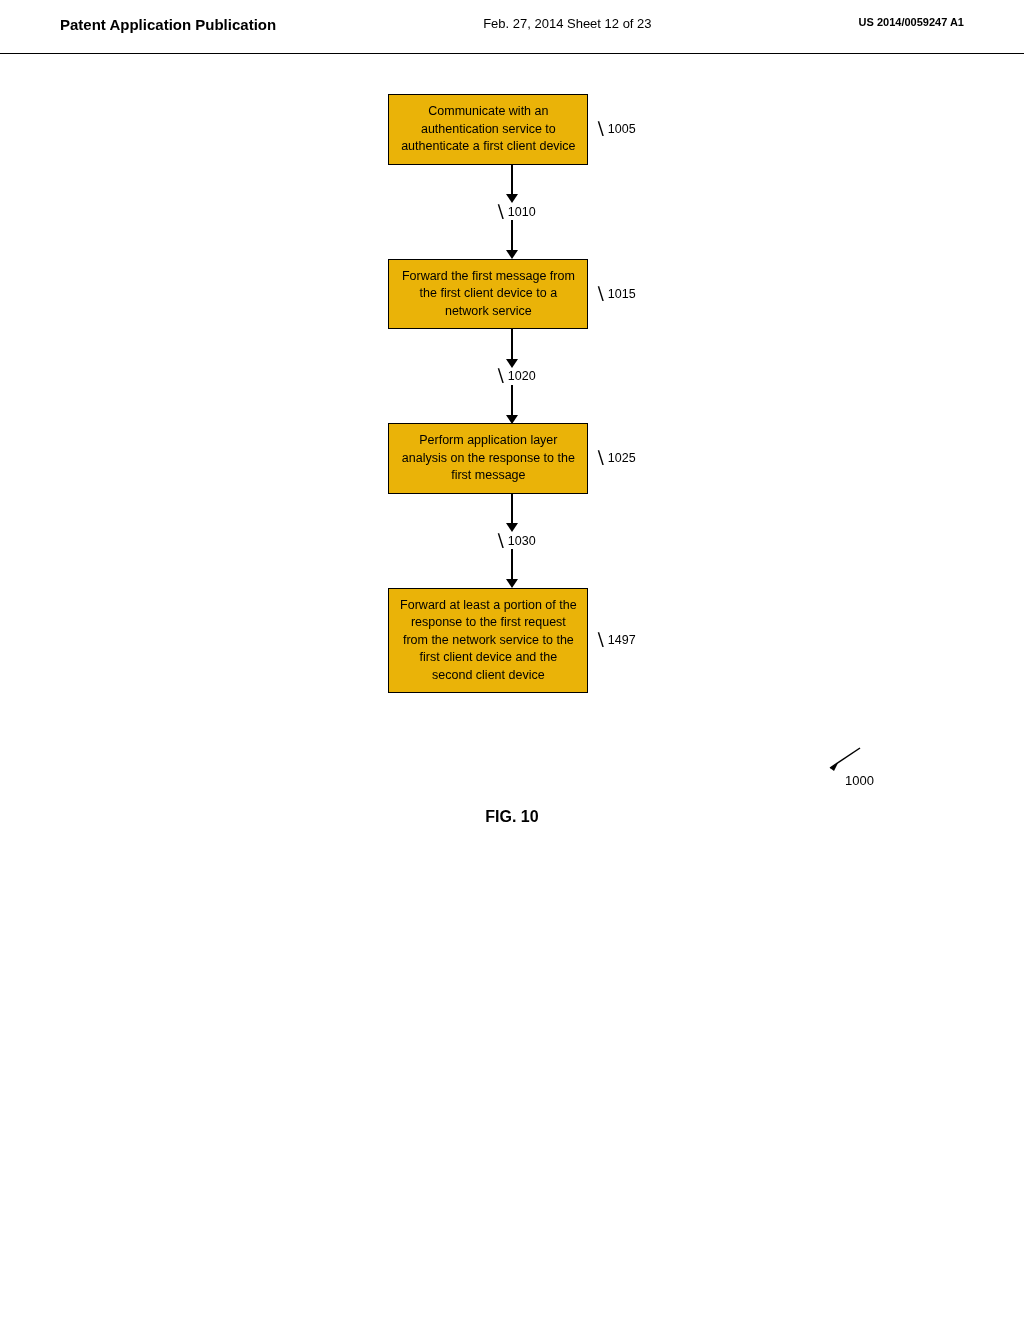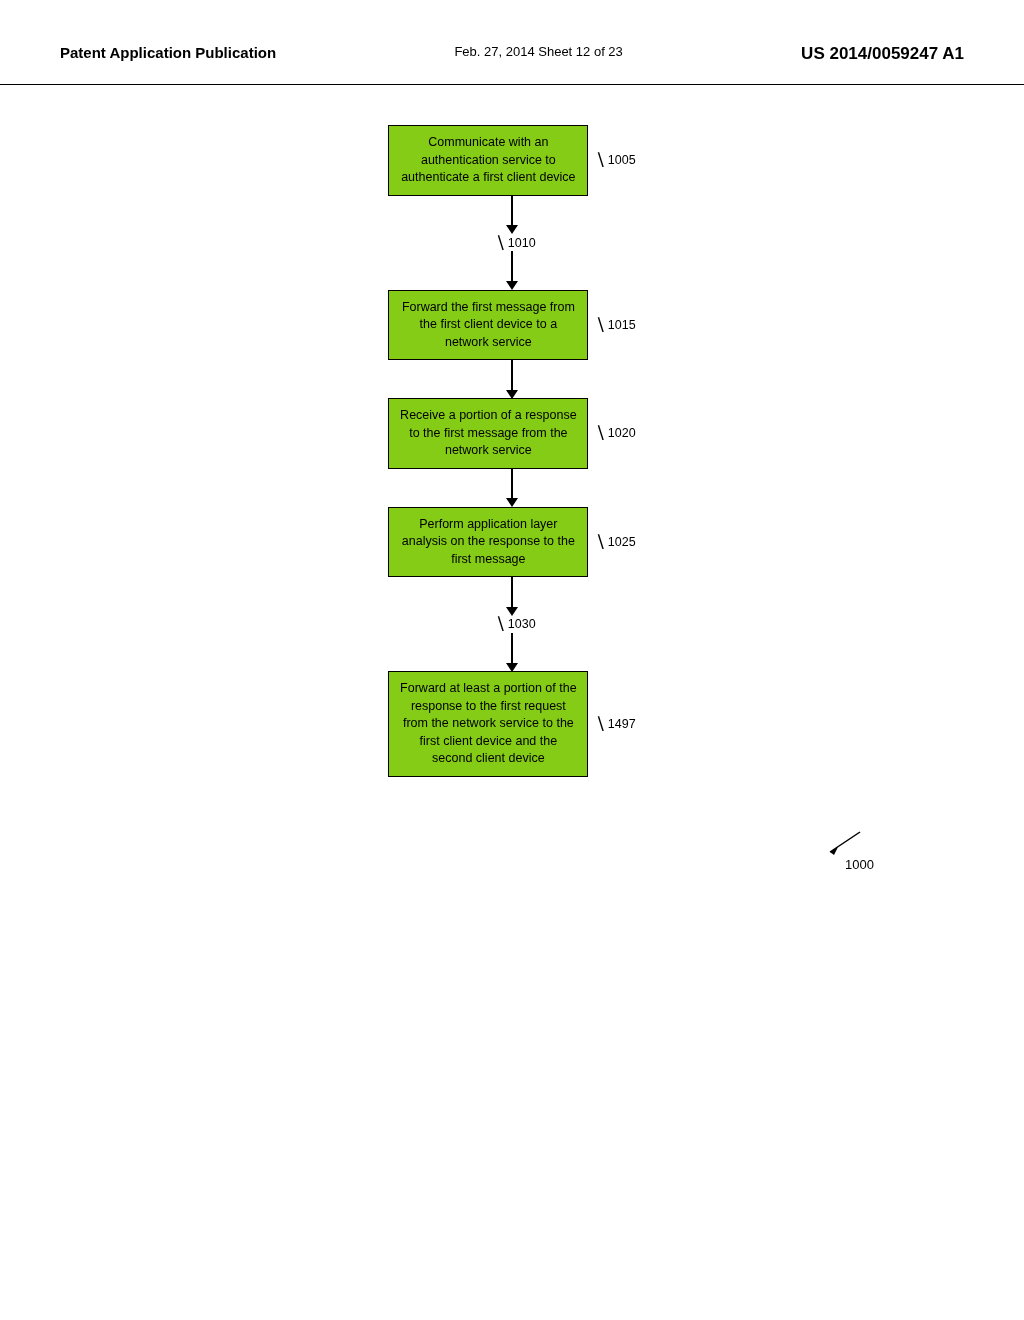--- a/index.html
+++ b/index.html
@@ -18,38 +18,38 @@
       background: #fff;
       position: relative;
       padding: 0;
     }
 
     
     .header {
       display: flex;
       justify-content: space-between;
       align-items: flex-start;
-      padding: 44px 60px 20px 60px;
+      padding: 16px 60px 20px 60px;
       border-bottom: 1px solid #000;
     }
 
     .header-left {
       font-size: 15px;
       font-weight: bold;
       font-family: Arial, sans-serif;
     }
 
     .header-center {
       font-size: 13px;
       font-family: Arial, sans-serif;
       text-align: center;
     }
 
     .header-right {
-      font-size: 17px;
+      font-size: 11px;
       font-family: Arial, sans-serif;
       font-weight: bold;
       text-align: left;
     }
 
     
     .flowchart-container {
       display: flex;
       flex-direction: column;
       align-items: center;
@@ -71,21 +71,21 @@
       width: 200px;
       min-height: 60px;
       display: flex;
       align-items: center;
       justify-content: center;
       text-align: center;
       font-size: 12.5px;
       font-family: Arial, sans-serif;
       padding: 8px 10px;
       line-height: 1.4;
-      background: #84cc16;
+      background: #eab308;
     }
 
     
     .step-label {
       font-size: 12.5px;
       font-family: Arial, sans-serif;
       margin-left: 6px;
       white-space: nowrap;
       display: flex;
       align-items: center;
@@ -192,23 +192,20 @@
     </div>
 
     <div class="arrow-container">
       <div class="arrow-col">
         <div class="arrow-line"></div>
         <div class="arrow-head"></div>
       </div>
     </div>
 
     <div class="step-row">
-      <div class="flow-box">
-        <span>Receive a portion of a response to the first message from the network service</span>
-      </div>
       <div class="step-label">
         <span class="label-bracket">∖</span>
         <span>1020</span>
       </div>
     </div>
 
     <div class="arrow-container">
       <div class="arrow-col">
         <div class="arrow-line"></div>
         <div class="arrow-head"></div>
@@ -262,14 +259,17 @@
     <div style="display:flex; flex-direction:column; align-items:center;">
 
       <svg width="50" height="30">
         <line x1="40" y1="5" x2="10" y2="25" stroke="#000" stroke-width="1.5"></line>
         <polygon points="10,25 18,20 14,28" fill="#000"></polygon>
       </svg>
       <span style="font-size:13px; font-family:Arial,sans-serif; margin-left:30px;">1000</span>
     </div>
   </div>
 
+  <div class="figure-label">
+    <span>FIG.  10</span>
+  </div>
 
 </div>
 
 </body></html>

